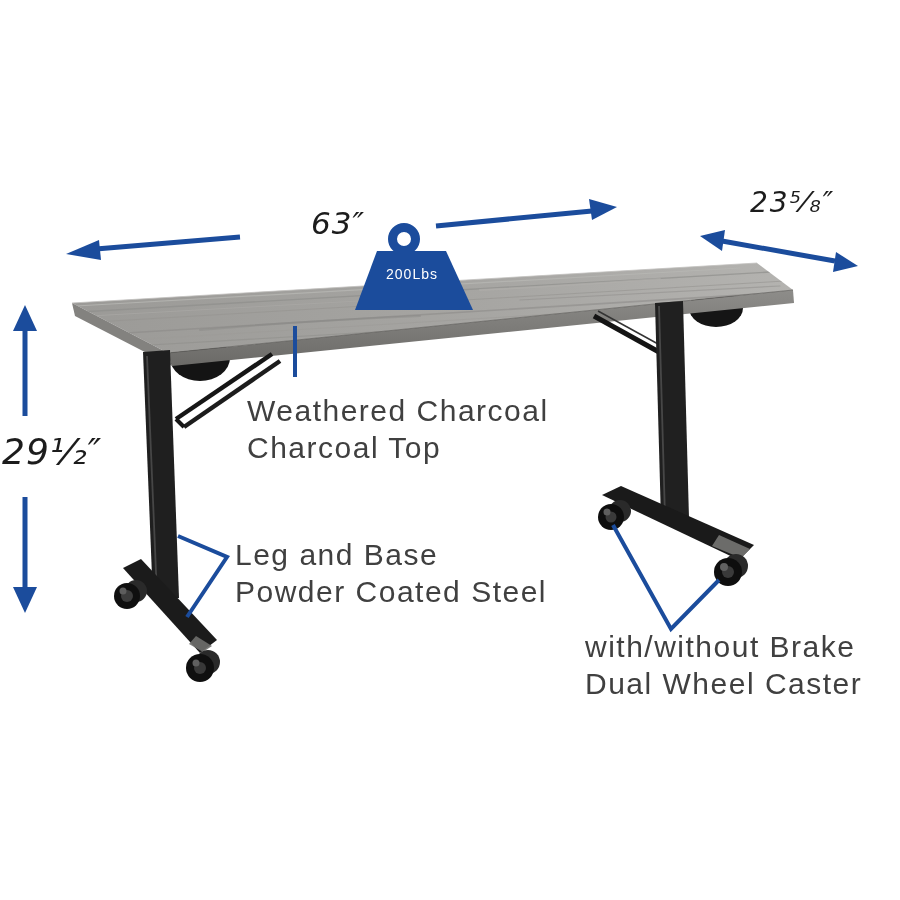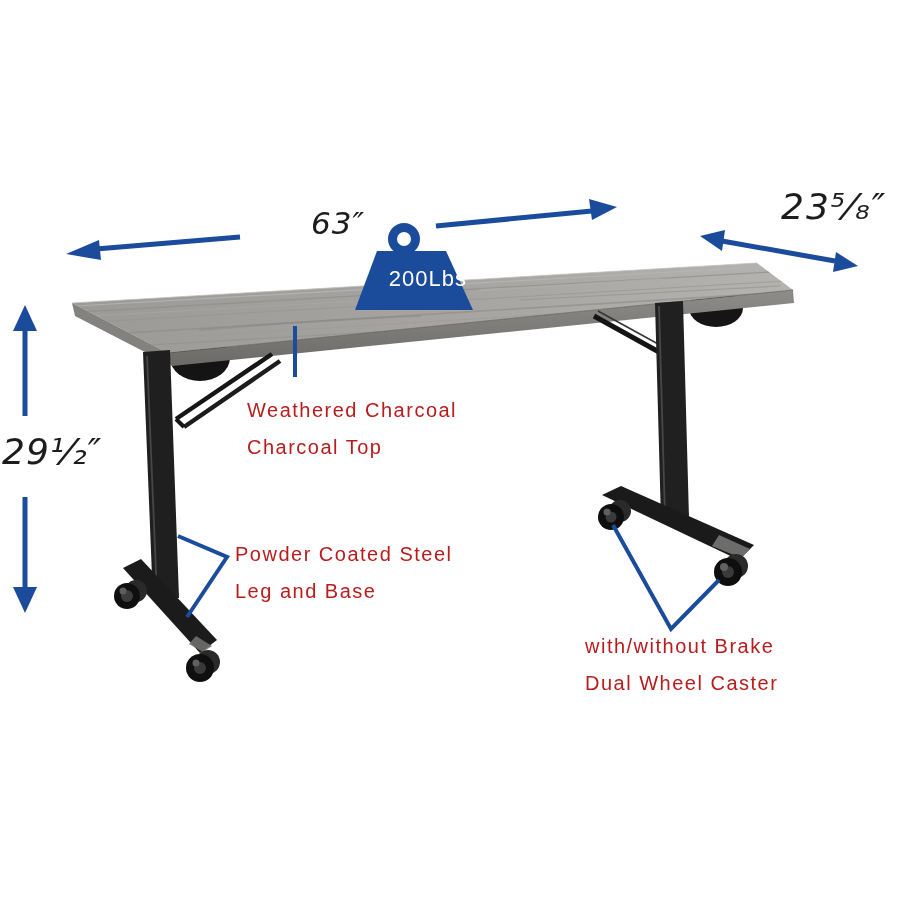--- a/index.html
+++ b/index.html
@@ -6,28 +6,28 @@
   .stage{
     position:relative;width:900px;height:900px;background:#ffffff;
     overflow:hidden;font-family:"Liberation Sans",sans-serif;
   }
   .stage svg{position:absolute;left:0;top:0;}
   .dim-label{
     position:absolute;font-family:"DejaVu Sans",sans-serif;font-style:italic;
     color:#1c1c1c;white-space:nowrap;
   }
   .dim-width{left:311px;top:205px;font-size:31px;letter-spacing:1px;}
-  .dim-depth{left:750px;top:186px;font-size:36px;letter-spacing:2px;margin-left:31px;}
+  .dim-depth{left:750px;top:186px;font-size:28px;letter-spacing:2px;}
   .dim-height{left:2px;top:431px;font-size:36px;letter-spacing:1px;}
   .weight-label{
-    position:absolute;left:357px;top:266px;width:110px;text-align:right;
-    color:#ffffff;font-size:22px;letter-spacing:1px;font-family:"Liberation Sans",sans-serif;
+    position:absolute;left:357px;top:266px;width:110px;text-align:center;
+    color:#ffffff;font-size:14px;letter-spacing:1px;font-family:"Liberation Sans",sans-serif;
   }
   .callout{
-    position:absolute;color:#b91c1c;font-size:20px;line-height:37px;
+    position:absolute;color:#404040;font-size:30px;line-height:37px;
     letter-spacing:1.5px;white-space:nowrap;font-family:"Liberation Sans",sans-serif;
   }
   .callout-top{left:247px;top:392px;}
   .callout-leg{left:235px;top:536px;}
   .callout-caster{left:585px;top:628px;}
 </style>
 </head>
 <body>
 
 <div class="stage">
@@ -168,22 +168,22 @@
   <div class="dim-label dim-height">29¹⁄₂″</div>
 
   <div class="weight-label">200Lbs</div>
 
   <div class="callout callout-top">
     <div>Weathered Charcoal</div>
     <div>Charcoal Top</div>
   </div>
 
   <div class="callout callout-leg">
+    <div>Leg and Base</div>
     <div>Powder Coated Steel</div>
-    <div>Leg and Base</div>
   </div>
 
   <div class="callout callout-caster">
     <div>with/without Brake</div>
     <div>Dual Wheel Caster</div>
   </div>
 
 </div>
 
 </body></html>

